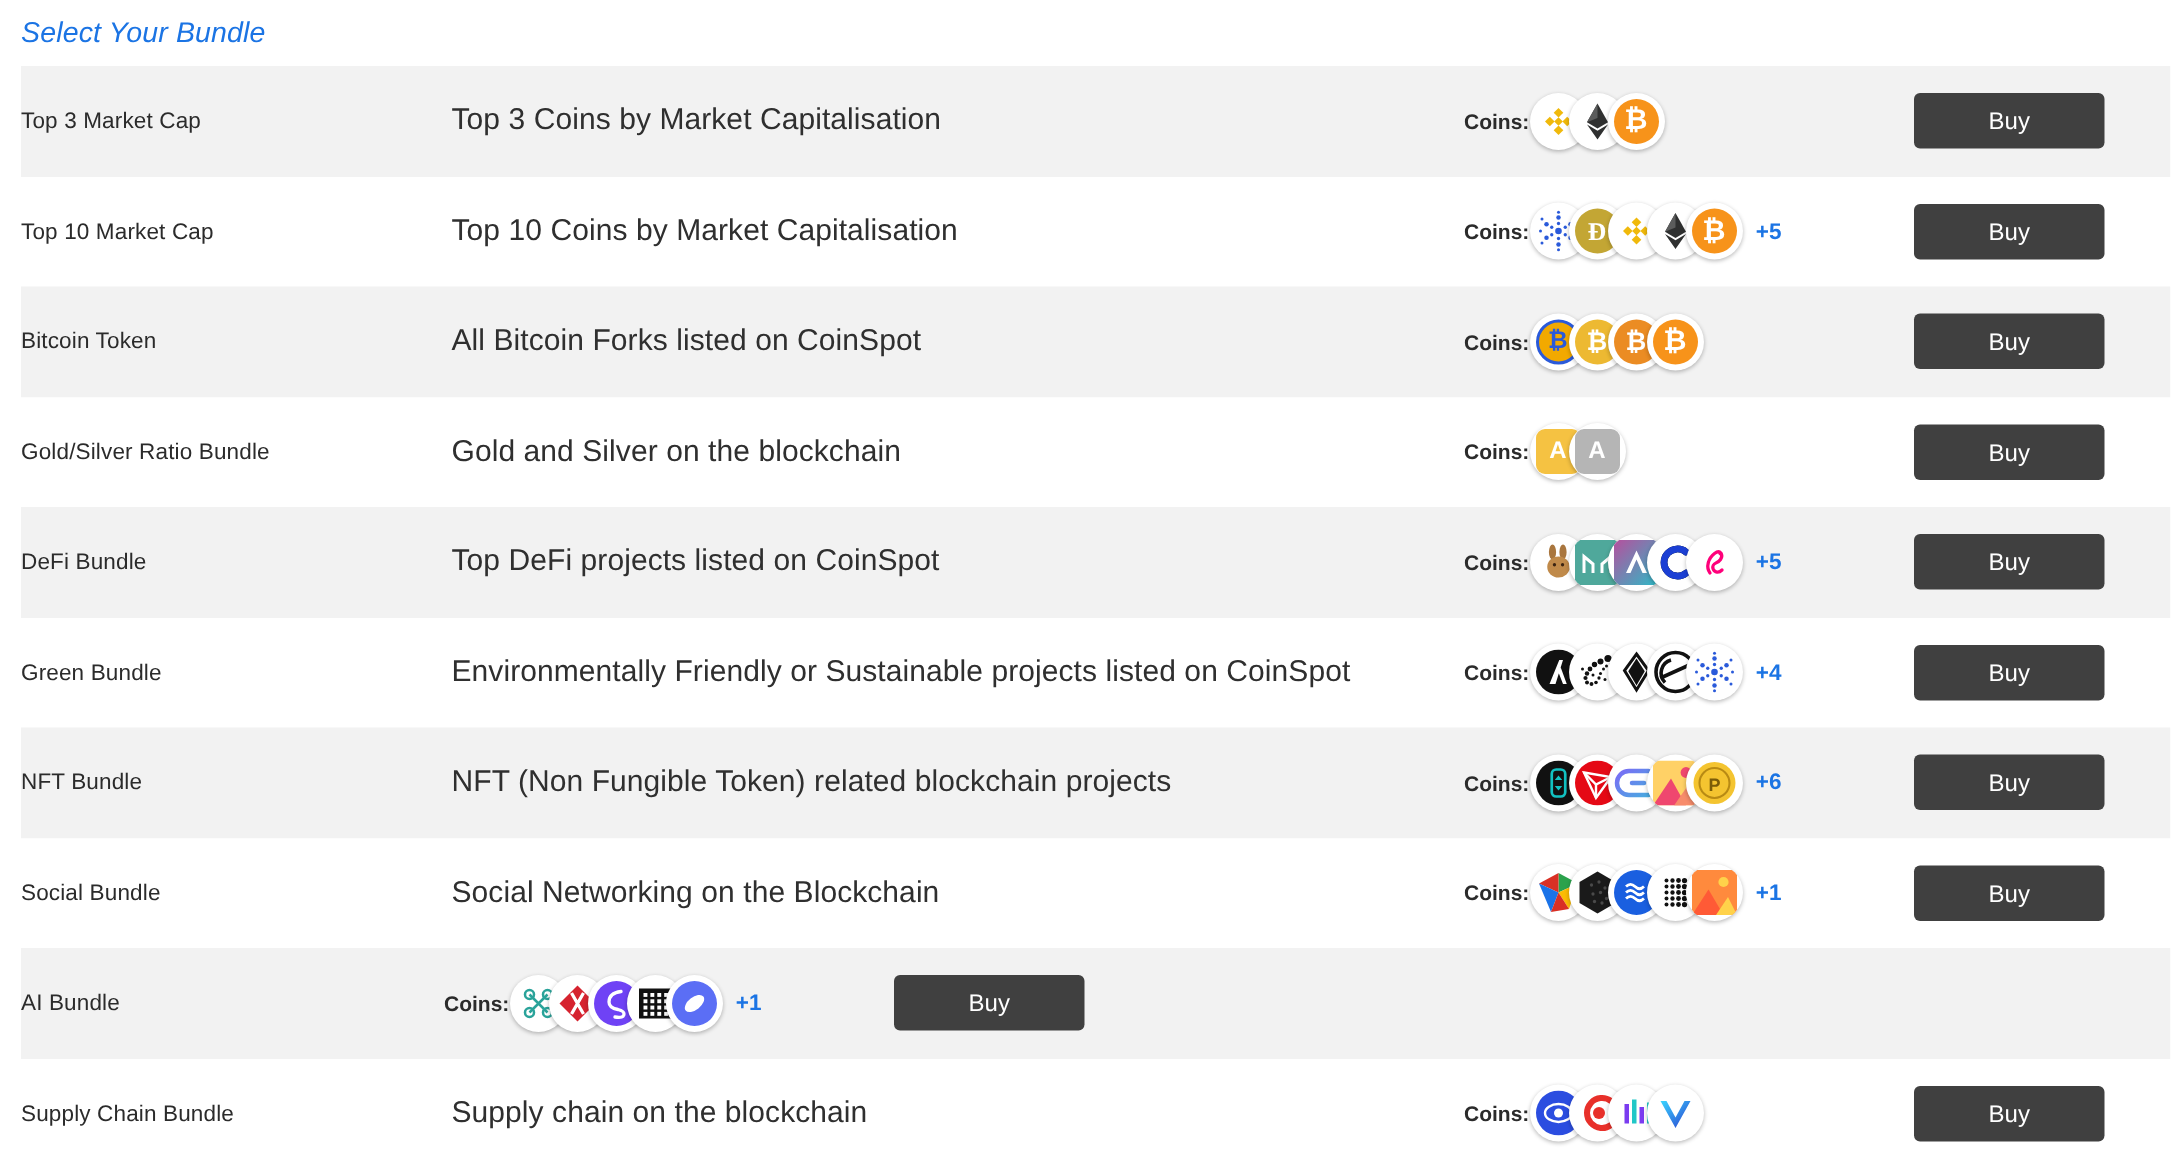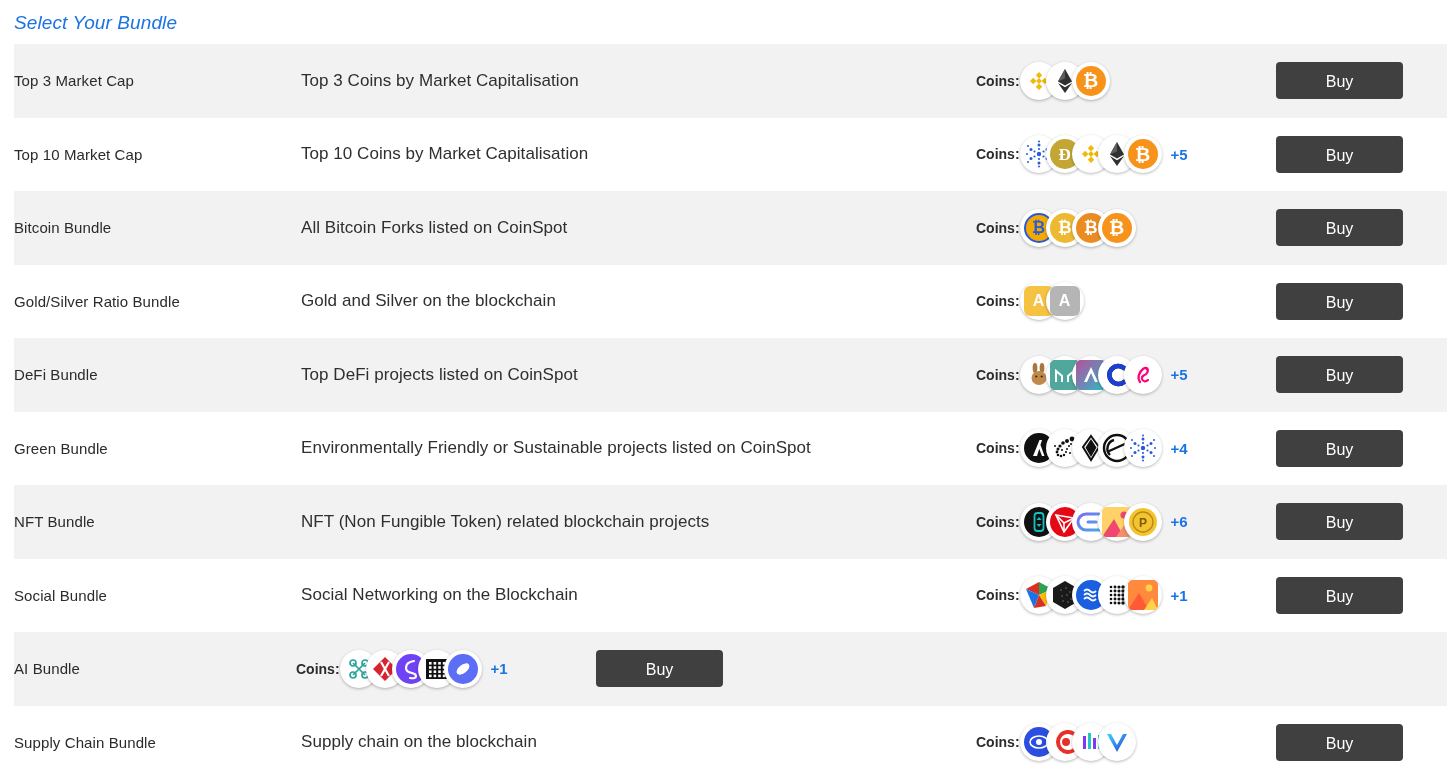--- a/index.html
+++ b/index.html
@@ -39,21 +39,21 @@
   .cell-name {
     width: 282px;
     flex: 0 0 282px;
     font-size: 15px;
     font-weight: 400;
     color: #2b2b2b;
     letter-spacing: 0.1px;
   }
   .cell-desc {
     flex: 1 1 auto;
-    font-size: 17px;
+    font-size: 20px;
     font-weight: 400;
     color: #2f2f2f;
     padding-left: 5px;
     letter-spacing: 0.05px;
   }
   .cell-coins {
     flex: 0 0 300px;
     display: flex;
     align-items: center;
     justify-content: flex-start;
@@ -223,21 +223,21 @@
               <div class="inner" style="background:#f7931a;font-size:19px;">₿</div>
             </div>
           </div>
           <span class="more-count">+5</span>
         </div>
         <div class="cell-buy">
           <button class="buy-btn">Buy</button>
         </div>
       </div>
       <div class="bundle-row stripe">
-        <div class="cell-name">Bitcoin Bundle</div>
+        <div class="cell-name">Bitcoin Token</div>
         <div class="cell-desc">All Bitcoin Forks listed on CoinSpot</div>
         <div class="cell-coins">
           <span class="coins-label">Coins:</span>
           <div class="coin-stack">
             <div class="coin">
               <div class="inner" style="background:#f2a900;font-size:16px;color:#2a5ada;border:2px solid #2a5ada;">₿</div>
             </div>
             <div class="coin">
               <div class="inner" style="background:#edb932;font-size:17px;">₿</div>
             </div>

